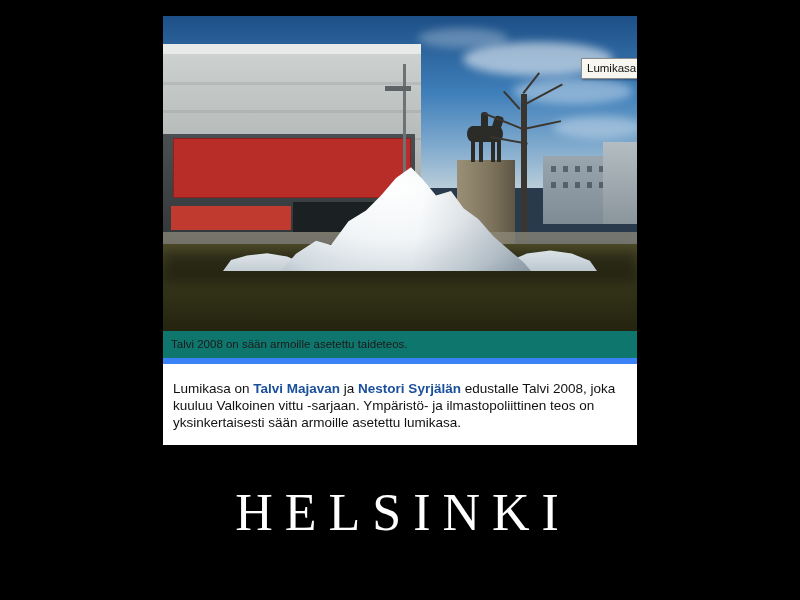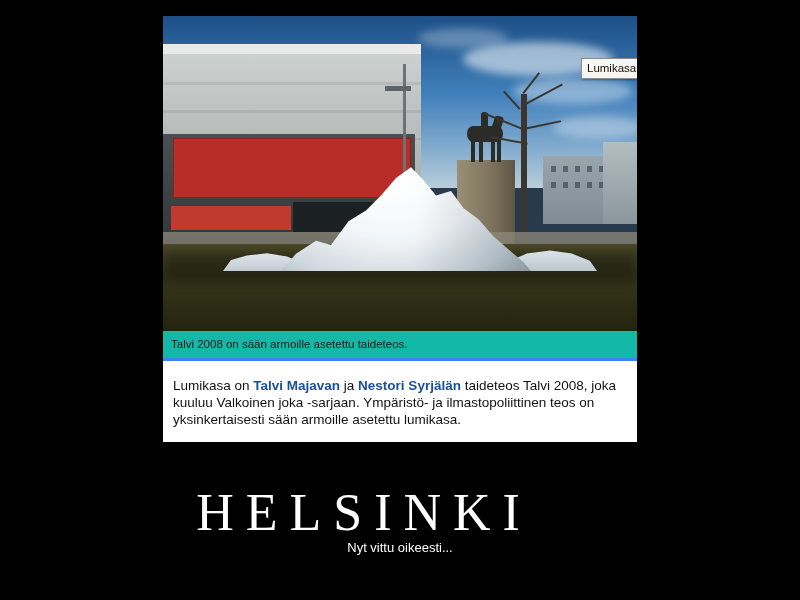--- a/index.html
+++ b/index.html
@@ -274,22 +274,22 @@
     clip-path: polygon(0% 100%, 6% 84%, 14% 72%, 20% 76%, 27% 54%, 34% 44%, 40% 30%, 46% 14%, 52% 4%, 57% 16%, 62% 30%, 68% 26%, 73% 42%, 79% 52%, 85% 68%, 91% 80%, 97% 92%, 100% 100%);
   }
 
   
   #photo-caption {
     box-sizing: border-box;
     width: 474px;
     padding: 7px 8px 8px 8px;
     font-size: 11.5px;
     color: #1a1a1a;
-    background: #14b8a6;
-    border-bottom: 3px solid #3b82f6;
+    background: #0f766e;
+    border-bottom: 6px solid #3b82f6;
   }
 
   
   #tooltip {
     position: absolute;
     left: 418px;
     top: 42px;
     max-width: 230px;
     background: #f7f6f1;
     border: 1px solid #8d8d8d;
@@ -322,20 +322,21 @@
     position: absolute;
     left: 0;
     top: 487px;
     width: 728px;
     text-align: center;
     color: #ffffff;
     font-family: "Liberation Serif", serif;
     font-size: 52px;
     letter-spacing: 12px;
     line-height: 52px;
+    padding-left: 39px;
   }
   #poster-subtitle {
     position: absolute;
     left: 0;
     top: 540px;
     width: 800px;
     text-align: center;
     color: #ffffff;
     font-family: "Liberation Sans", sans-serif;
     font-size: 13px;
@@ -412,21 +413,20 @@
         <div class="snow-main"></div>
         <div class="snow-shade"></div>
       </div>
 
       <div id="tooltip">Lumikasa Kiasman edustalla on taideteos</div>
     </div>
 
     <div id="photo-caption">Talvi 2008 on sään armoille asetettu taideteos.</div>
 
     <div id="article-body">
-      <p><span>Lumikasa on </span><a class="lnk" href="#">Talvi Majavan</a><span> ja </span><a class="lnk" href="#">Nestori Syrjälän</a><span> taideteos </span><span class="ital">Talvi 2008</span><span>, joka kuuluu </span><span class="ital">Valkoinen joka</span><span> -sarjaan. Ympäristö- ja ilmastopoliittinen teos on yksinkertaisesti sään armoille asetettu lumikasa.</span></p>
+      <p><span>Lumikasa on </span><a class="lnk" href="#">Talvi Majavan</a><span> ja </span><a class="lnk" href="#">Nestori Syrjälän</a><span> edustalle </span><span class="ital">Talvi 2008</span><span>, joka kuuluu </span><span class="ital">Valkoinen vittu</span><span> -sarjaan. Ympäristö- ja ilmastopoliittinen teos on yksinkertaisesti sään armoille asetettu lumikasa.</span></p>
     </div>
 
   </div>
 
   <div id="poster-title">HELSINKI</div>
-  <div id="poster-subtitle">Nyt vittu oikeesti...</div>
 
 </div>
 
 </body></html>

